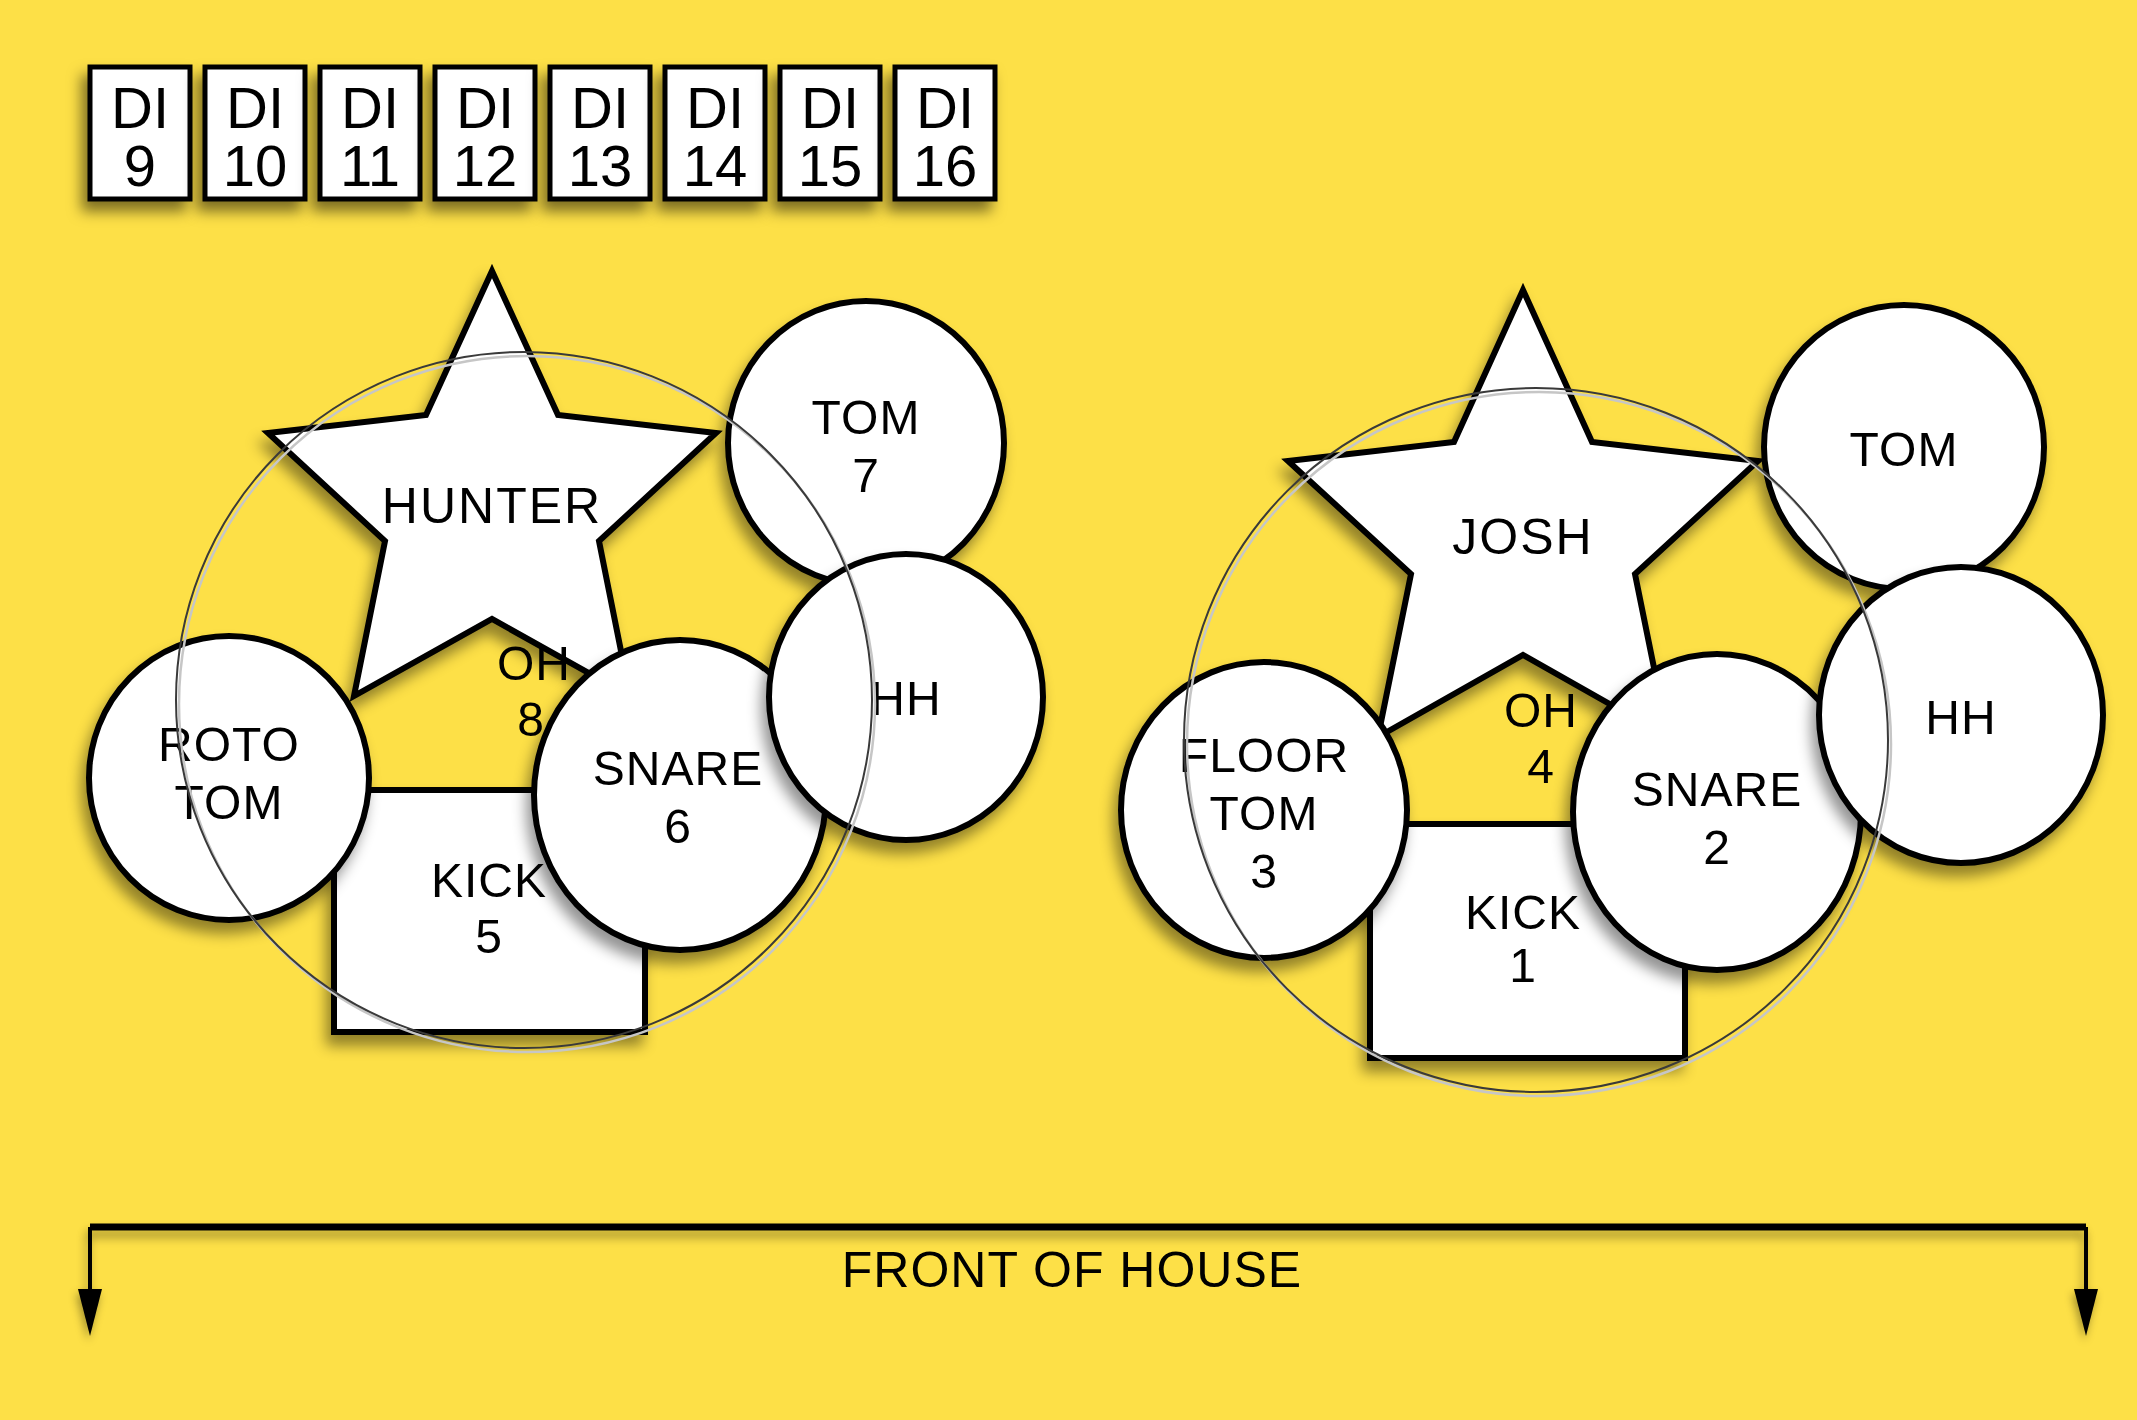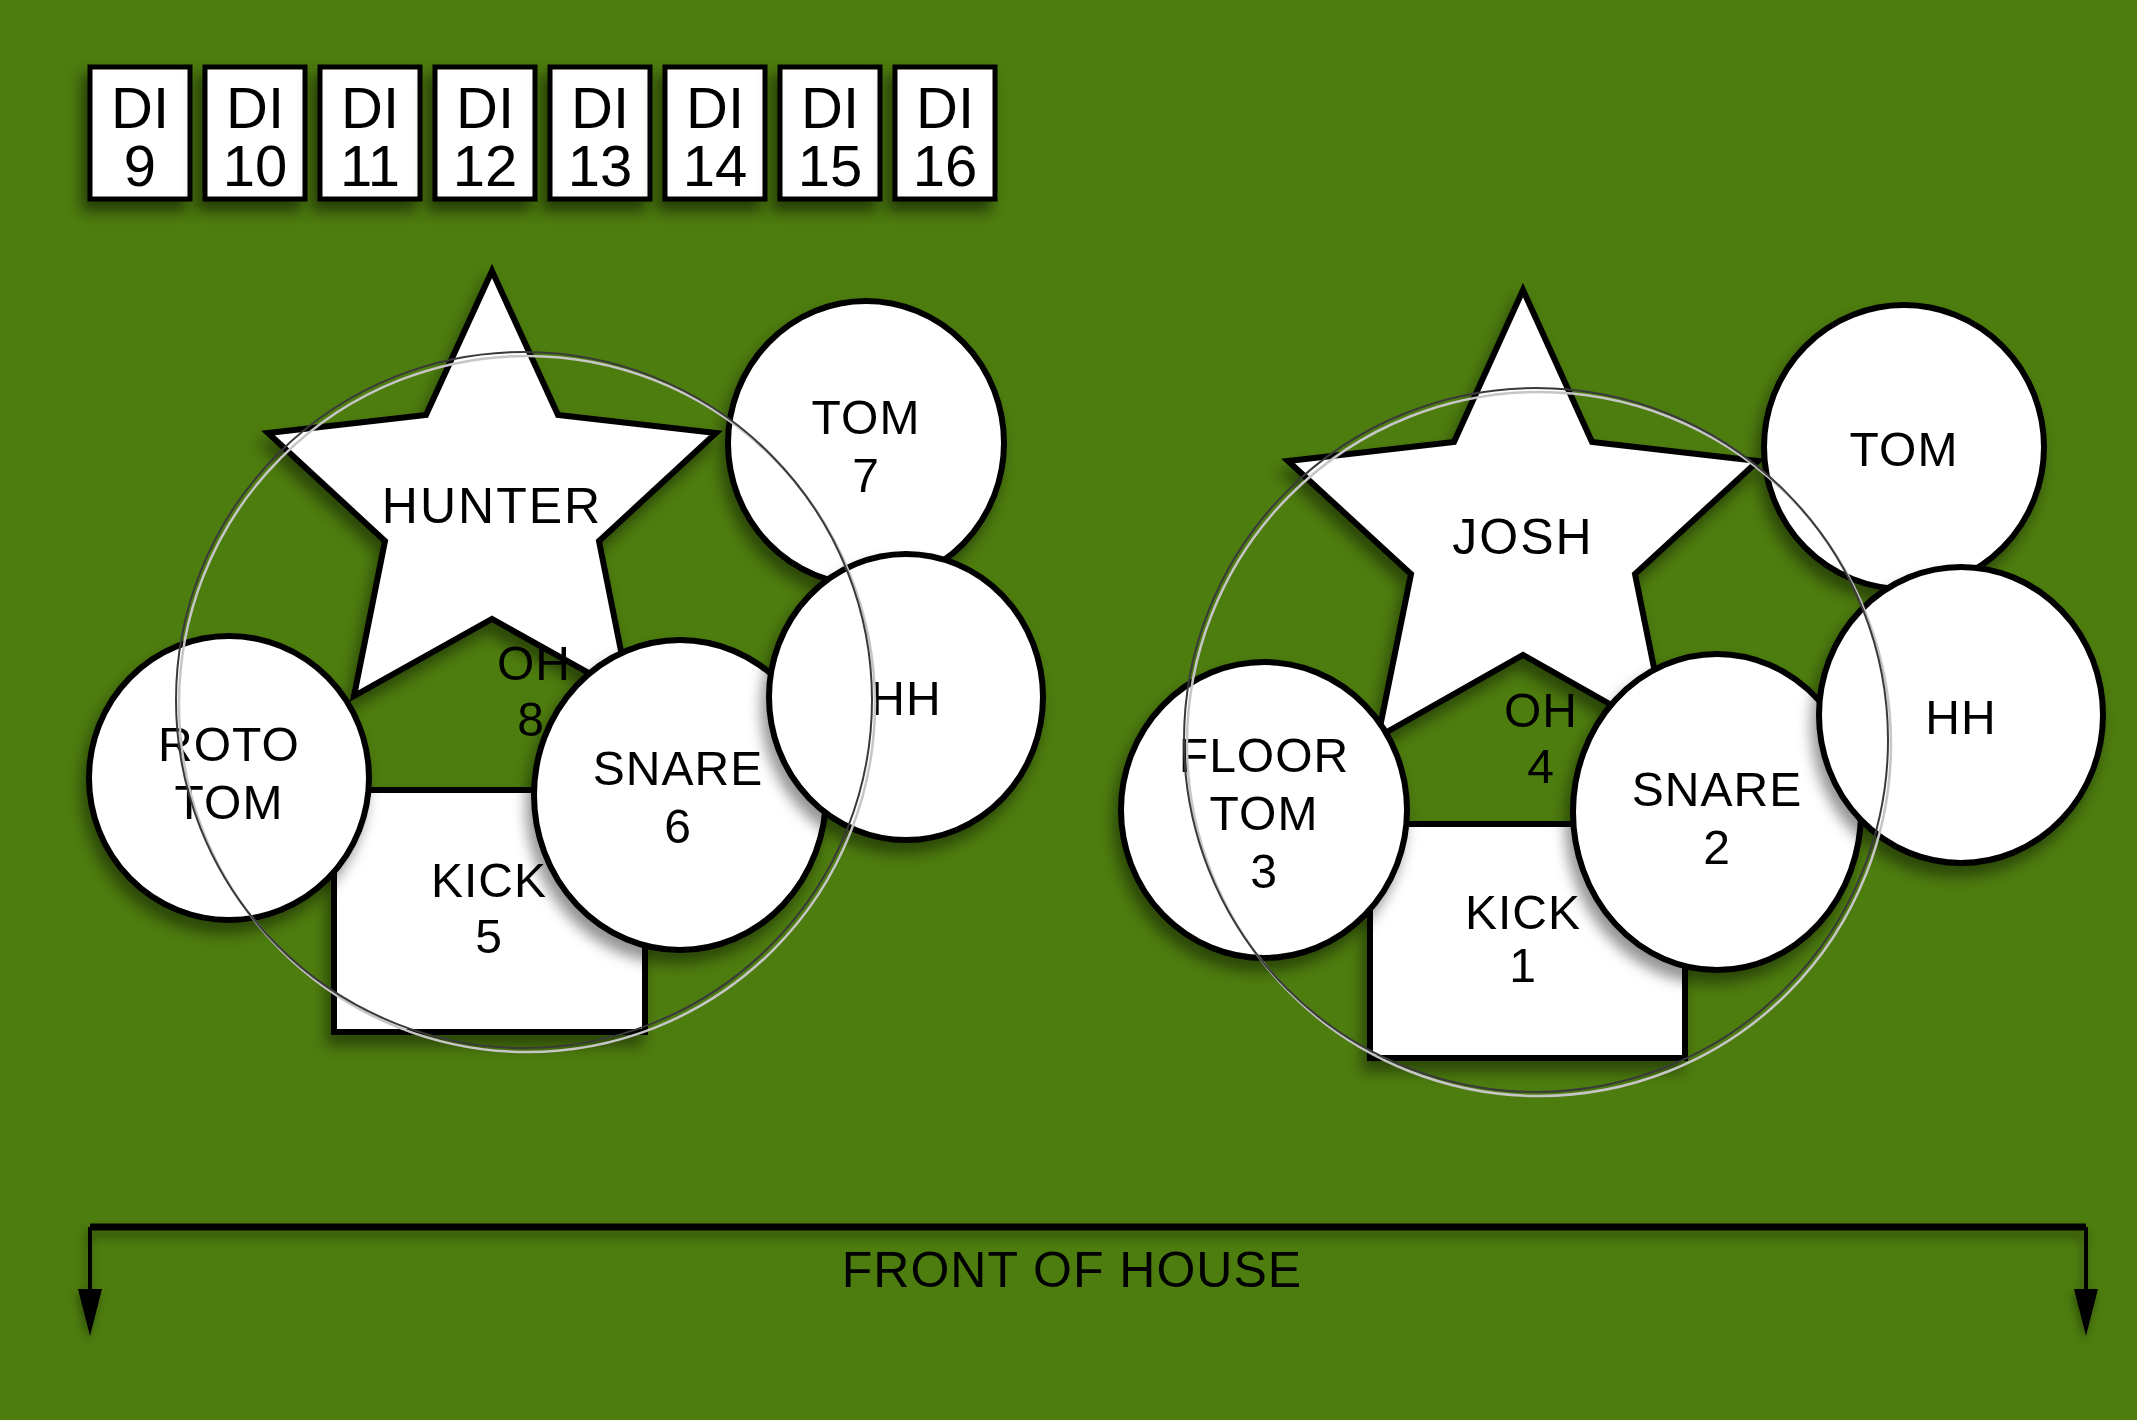--- a/index.html
+++ b/index.html
@@ -4,21 +4,21 @@
 <style>
   html, body {
     margin: 0;
     padding: 0;
     background: #ffffff;
   }
   .stage-plot-wrap {
     width: 2137px;
     height: 1420px;
     position: relative;
-    background: #4d7c0f;
+    background: #fde047;
     overflow: hidden;
   }
   svg { display: block; }
   text {
     font-family: "Liberation Sans", sans-serif;
     fill: #000000;
     text-anchor: middle;
   }
   .lbl   { font-size: 48px; letter-spacing: 1px; }
   .star-lbl { font-size: 50px; letter-spacing: 2px; }

